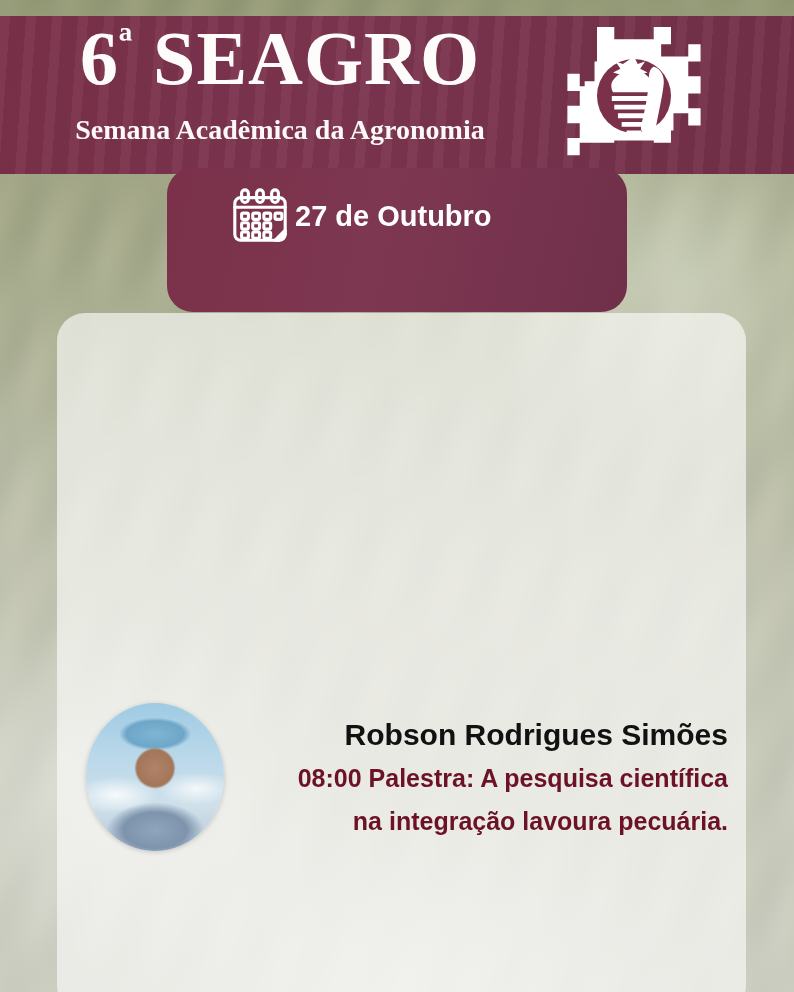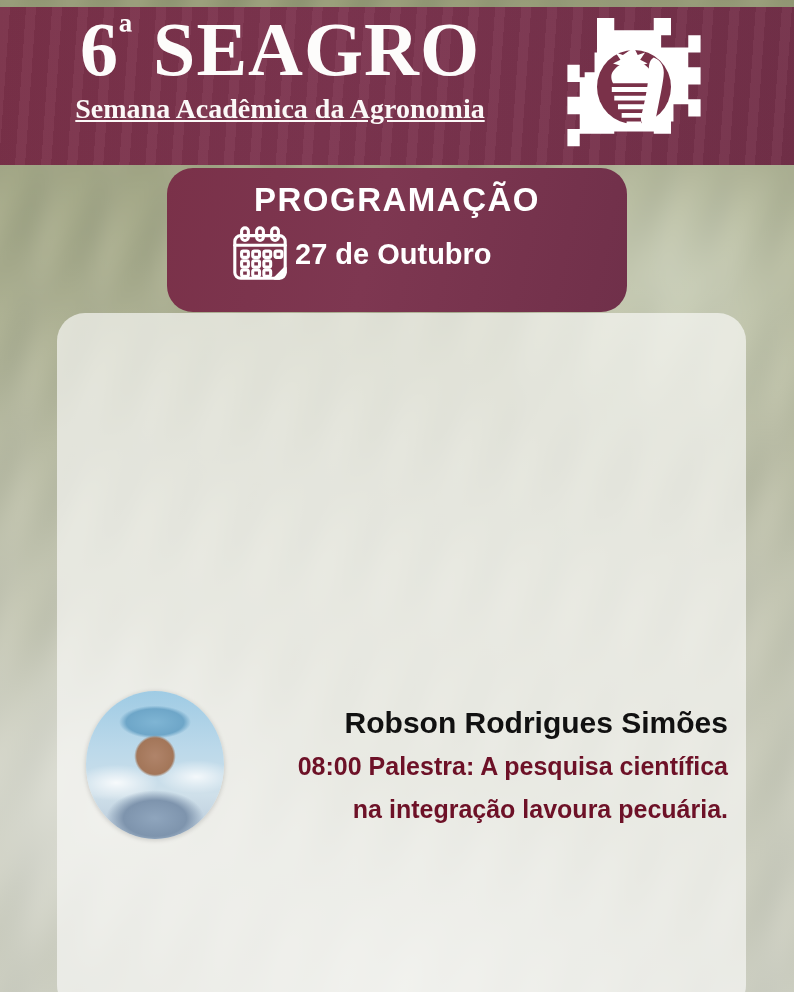--- a/index.html
+++ b/index.html
@@ -42,21 +42,21 @@
     position:absolute; inset:0;
     background:linear-gradient(180deg,
       rgba(255,255,255,.06) 0%,
       rgba(255,255,255,.18) 30%,
       rgba(236,237,235,.42) 58%,
       rgba(232,233,232,.52) 100%);
   }
 
   
   .header{
-    position:absolute; left:0; top:7px;
+    position:absolute; left:0; top:16px;
     width:794px; height:158px;
     background:linear-gradient(100deg,#7a3149 0%, #7d3550 42%, #733049 100%);
     overflow:hidden;
   }
   .header::after{
     content:"";
     position:absolute; inset:0;
     background:repeating-linear-gradient(94deg,
       rgba(255,255,255,.035) 0px, rgba(255,255,255,.035) 10px,
       rgba(0,0,0,.035) 10px, rgba(0,0,0,.035) 26px);
@@ -78,23 +78,22 @@
   .title-main .ord{
     font-size:44px;
     vertical-align:super;
     line-height:0;
   }
   .title-sub{
     font-family:"Liberation Serif", serif;
     font-weight:700;
     font-size:28px;
     color:#fbf8f7;
-    margin-top:6px;
-    white-space:nowrap;
-    text-decoration:underline;
+    margin-top:18px;
+    white-space:nowrap;
   }
 
   
   .logo{
     position:absolute; right:86px; top:6px;
     width:148px; height:148px;
     z-index:2;
   }
   .logo svg{ width:100%; height:100%; display:block; }
 
@@ -164,21 +163,21 @@
   .sp-talk{
     font-size:25px;
     font-weight:700;
     color:#6d1127;
     line-height:1.33;
     margin-top:10px;
   }
   .align-right{ text-align:right; }
 
   
-  #entry1 { left:0; top:344px; width:744px; height:160px;text-decoration:underline; }
+  #entry1 { left:0; top:356px; width:744px; height:160px;text-decoration:underline; }
   #photo1 { left:86px; top:347px; width:138px; height:148px; }
   #photo1 .inner{
     background:
       radial-gradient(ellipse 70px 40px at 50% 86%, #8fa5bd 0%, #7e94ad 45%, transparent 70%),
       radial-gradient(circle 26px at 50% 44%, #b0846a 0%, #a37659 70%, transparent 80%),
       radial-gradient(ellipse 48px 22px at 50% 21%, #7fb5d4 0%, #6ea6c8 60%, transparent 75%),
       radial-gradient(ellipse 60px 26px at 22% 62%, rgba(255,255,255,.85), transparent 70%),
       radial-gradient(ellipse 56px 24px at 80% 58%, rgba(255,255,255,.80), transparent 70%),
       linear-gradient(180deg,#9fcbe4 0%, #bcd9ea 40%, #cfe0ea 70%, #b6c7d8 100%);
   }
@@ -221,21 +220,20 @@
           <path d="M60 28 l3 6 6-2 -4 6 6 3 -7 2 2 6 -6-3 -3 6 -3-6 -6 3 2-6 -7-2 6-3 -4-6 6 2 z"></path>
           <path d="M44 46 c6-8 22-9 28-1 c3 4 3 9 1 12 H43 c-2-4 -2-8 1-11 z"></path>
           <path d="M42 60 h32 v4 H42 z M44 67 h30 v4 H44 z M47 74 h26 v4 H47 z M50 81 h20 v4 H50 z M54 88 h12 v4 H54 z"></path>
           <path d="M76 36 c6 2 9 8 8 15 -1 9 -4 22 -6 33 -1 5 -5 8 -9 7 -3-1 -4-4 -3-8 3-12 6-27 6-37 0-5 1-8 4-10 z"></path>
         </g>
       </svg>
     </div>
   </div>
 
   <div class="prog">
-    <div class="prog-title">PROGRAMAÇÃO</div>
     <div class="prog-body">
       <div class="cal-icon">
         <svg viewBox="0 0 64 64" fill="none" stroke="#ffffff" stroke-width="3.2" stroke-linecap="round" stroke-linejoin="round">
           <rect x="6" y="12" width="52" height="44" rx="6"></rect>
           <rect x="13" y="4" width="7" height="13" rx="3.5"></rect>
           <rect x="28.5" y="4" width="7" height="13" rx="3.5"></rect>
           <rect x="44" y="4" width="7" height="13" rx="3.5"></rect>
           <line x1="6" y1="22" x2="58" y2="22"></line>
           <rect x="13" y="28" width="7" height="6.5" rx="1.6"></rect>
           <rect x="24.5" y="28" width="7" height="6.5" rx="1.6"></rect>

